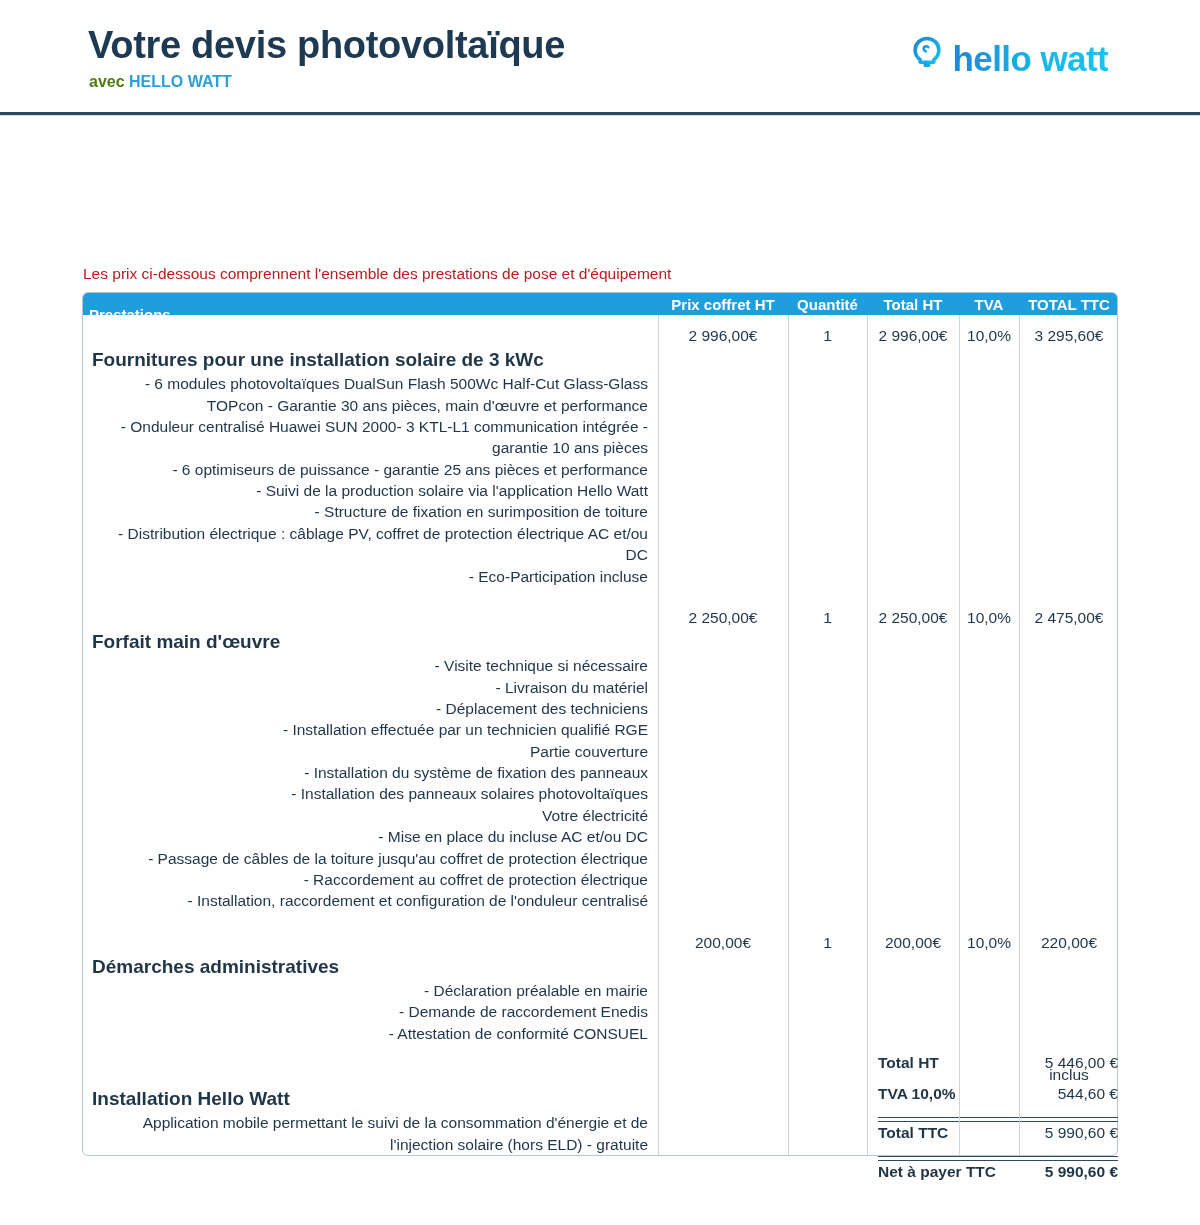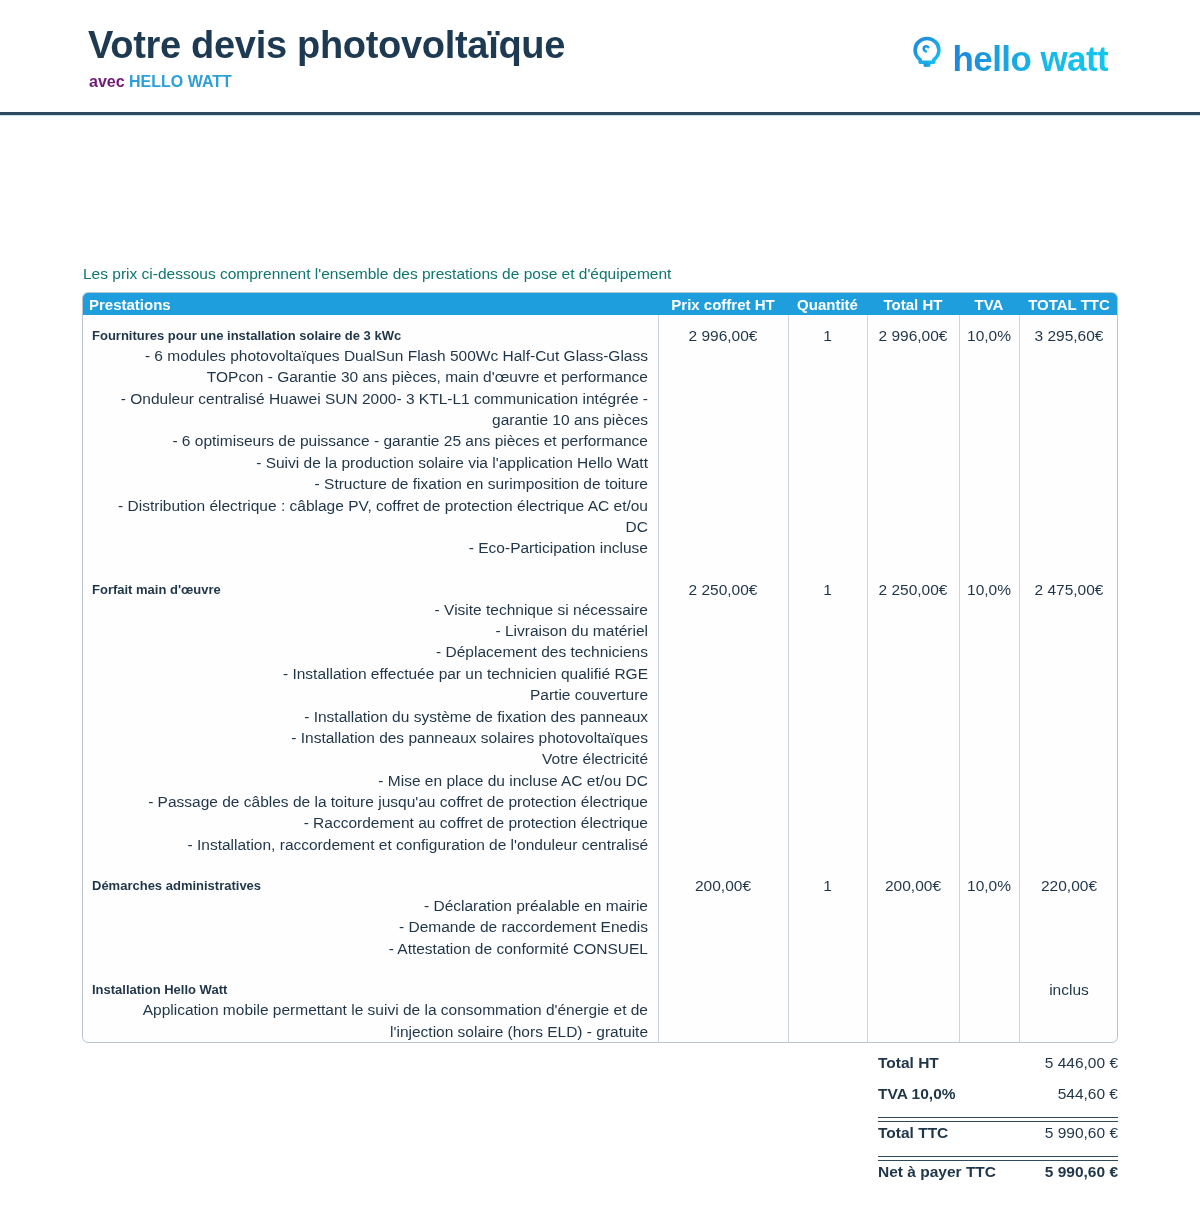--- a/index.html
+++ b/index.html
@@ -29,21 +29,21 @@
     color: #1d3a52;
     white-space: nowrap;
   }
   .doc-subtitle {
     position: absolute;
     left: 89px; top: 73px;
     font-size: 16px;
     font-weight: bold;
     white-space: nowrap;
   }
-  .doc-subtitle .sub-a { color: #701a75; }
+  .doc-subtitle .sub-a { color: #4d7c0f; }
   .doc-subtitle .sub-b { color: #2c9fd6; }
 
   .brand {
     position: absolute;
     right: 92px; top: 36px;
     display: flex;
     align-items: center;
     gap: 9px;
   }
   .brand-mark { display: block; }
@@ -69,21 +69,21 @@
     left: 0; top: 115px;
     width: 1200px; height: 1px;
     background: #cfe3ef;
   }
 
   
   .intro {
     position: absolute;
     left: 83px; top: 265px;
     font-size: 15.5px;
-    color: #0f766e;
+    color: #b91c1c;
     white-space: nowrap;
   }
 
   
   .quote-table {
     position: absolute;
     left: 82px; top: 292px;
     width: 1036px;
     border: 1px solid #b9c6ce;
     border-radius: 6px;
@@ -119,38 +119,38 @@
     width: 1px;
     background: #ccd6dd;
     display: block;
   }
 
   .qt-row {
     display: flex;
     align-items: flex-start;
   }
   .cell { flex: none; }
-  .c-desc  { width: 575px; }
+  .c-desc  { width: 575px; margin-top: 20px; }
   .c-pu    { width: 130px; }
   .c-qty   { width: 79px; }
   .c-tht   { width: 92px; }
   .c-tva   { width: 60px; }
   .c-ttc   { width: 100px; }
 
   .qt-row .cell {
     font-size: 15.5px;
     color: #1f3548;
     padding: 0 8px;
   }
   .qt-row .c-desc { padding-left: 9px; padding-right: 10px; }
   .qt-row .c-num { text-align: center; white-space: nowrap; }
 
   .row-title {
     font-weight: bold;
-    font-size: 13px;
+    font-size: 19px;
     line-height: 1.38;
   }
   .row-lines {
     line-height: 1.38;
   }
   .row-lines div { white-space: normal; text-align: right; }
 
   .r1 { padding-top: 12px; }
   .r-gap { height: 22px; }
 

